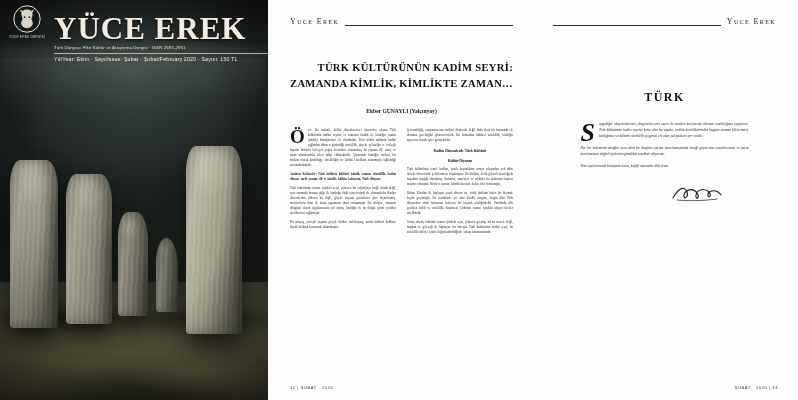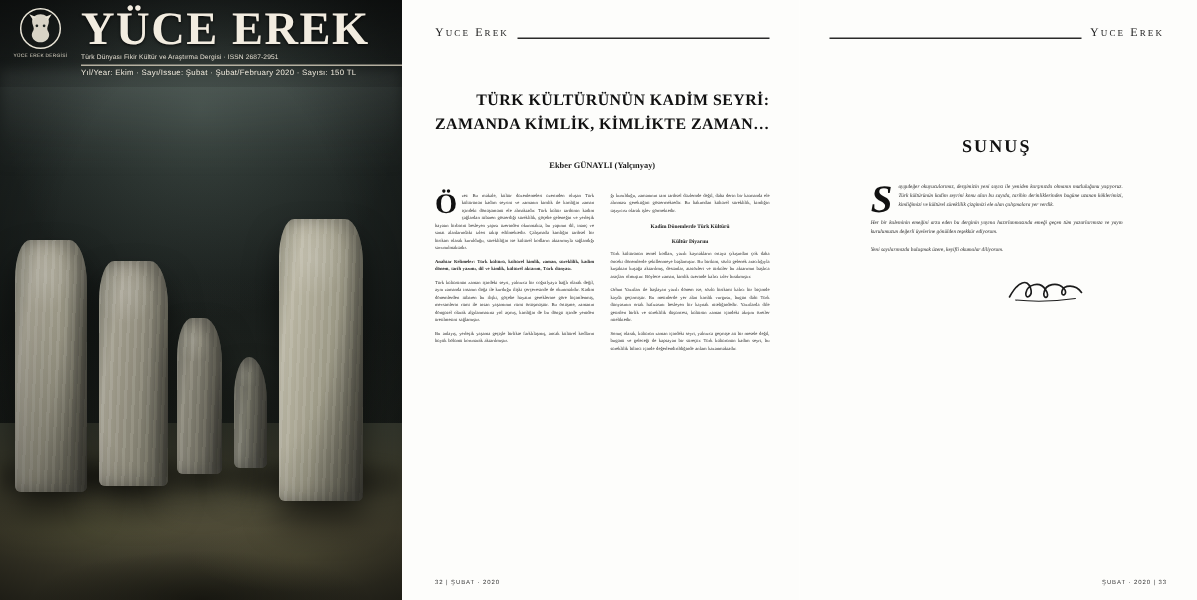--- a/index.html
+++ b/index.html
@@ -123,21 +123,21 @@
   .mast-logo svg { display: block; margin: 0 auto; }
   .mast-logo .logo-caption {
     font-family: "Liberation Sans", sans-serif;
     font-size: 3.2px;
     letter-spacing: 0.2px;
     line-height: 1.2;
     margin-top: 2px;
     color: #d9d3c3;
     white-space: nowrap;
   }
-  .mast-text { flex: 1; padding-top: 3px; }
+  .mast-text { flex: 1; padding-top: 13px; }
   .mast-title {
     font-family: "Liberation Serif", serif;
     font-weight: bold;
     font-size: 31px;
     line-height: 1;
     letter-spacing: 1px;
     color: #f2ece0;
     text-shadow: 0 1px 2px rgba(0,0,0,0.8);
   }
   .mast-sub {
@@ -389,21 +389,21 @@
         <span>32 | ŞUBAT · 2020</span>
       </div>
     </div>
 
     <div class="sheet sheet-right">
       <div class="runhead runhead-right">
         <span class="rule"></span>
         <span class="name">Yuce Erek</span>
       </div>
 
-      <div class="sunus-title">SUNUŞ</div>
+      <div class="sunus-title">TÜRK</div>
 
       <div class="sunus-body">
         <p class="sunus-p">
           <span class="sunus-drop">S</span>
           <span>aygıdeğer okuyucularımız, dergimizin yeni sayısı ile yeniden karşınızda olmanın mutluluğunu yaşıyoruz. Türk kültürünün kadim seyrini konu alan bu sayıda, tarihin derinliklerinden bugüne uzanan köklerimizi, kimliğimizi ve kültürel süreklilik çizgimizi ele alan çalışmalara yer verdik.</span>
         </p>
         <p class="sunus-p">Her bir kaleminin emeğini arzu eden bu derginin yayına hazırlanmasında emeği geçen tüm yazarlarımıza ve yayın kurulumuzun değerli üyelerine gönülden teşekkür ediyorum.</p>
         <p class="sunus-p">Yeni sayılarımızda buluşmak üzere, keyifli okumalar diliyorum.</p>
 
         <div class="signature">

